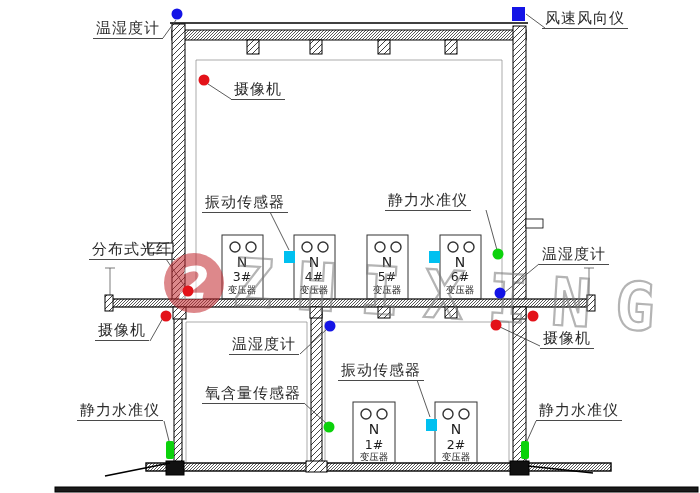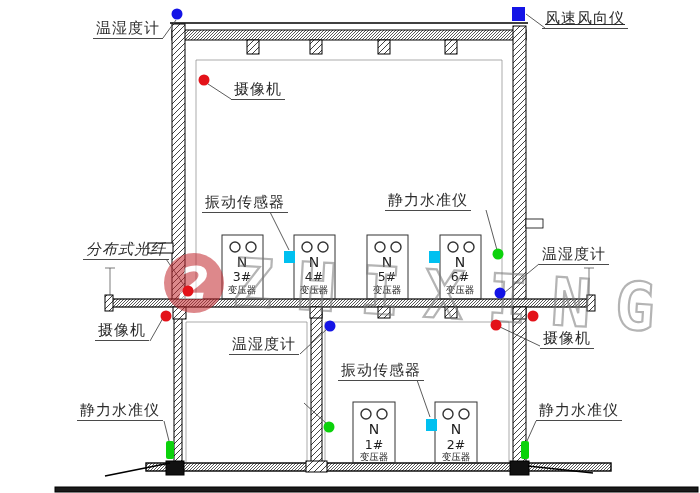--- a/index.html
+++ b/index.html
@@ -175,26 +175,27 @@
     <circle cx="496" cy="325" r="5.5" fill="#e31219"></circle>
     <circle cx="330" cy="326" r="5.5" fill="#1414e6"></circle>
     <circle cx="329" cy="427" r="5.5" fill="#0bd20b"></circle>
     <rect x="426" y="419" width="11" height="12" fill="#00c0f0"></rect>
     <rect x="166" y="441" width="8" height="18" rx="2" fill="#0bd20b"></rect>
     <rect x="521" y="441" width="8" height="18" rx="2" fill="#0bd20b"></rect>
   </g>
 </svg>
 
 <div class="anno" style="left:93px;top:20px;">温湿度计</div>
-<div class="anno" style="left:542px;top:10px;text-decoration:underline;">风速风向仪</div>
+<div class="anno" style="left:542px;top:10px;">风速风向仪</div>
 <div class="anno" style="left:231px;top:81px;">摄像机</div>
 <div class="anno" style="left:202px;top:194px;">振动传感器</div>
 <div class="anno" style="left:385px;top:192px;">静力水准仪</div>
-<div class="anno" style="left:83px;top:241px;font-style:italic;">分布式光纤</div>
+<div class="anno" style="left:89px;top:241px;">分布式光纤</div>
 <div class="anno" style="left:539px;top:246px;">温湿度计</div>
 <div class="anno" style="left:95px;top:322px;">摄像机</div>
 <div class="anno" style="left:540px;top:330px;">摄像机</div>
 <div class="anno" style="left:229px;top:336px;">温湿度计</div>
+<div class="anno" style="left:202px;top:385px;">氧含量传感器</div>
 <div class="anno" style="left:338px;top:362px;">振动传感器</div>
 <div class="anno" style="left:77px;top:402px;">静力水准仪</div>
 <div class="anno" style="left:536px;top:402px;">静力水准仪</div>
 
 </div>
 
 </body></html>

